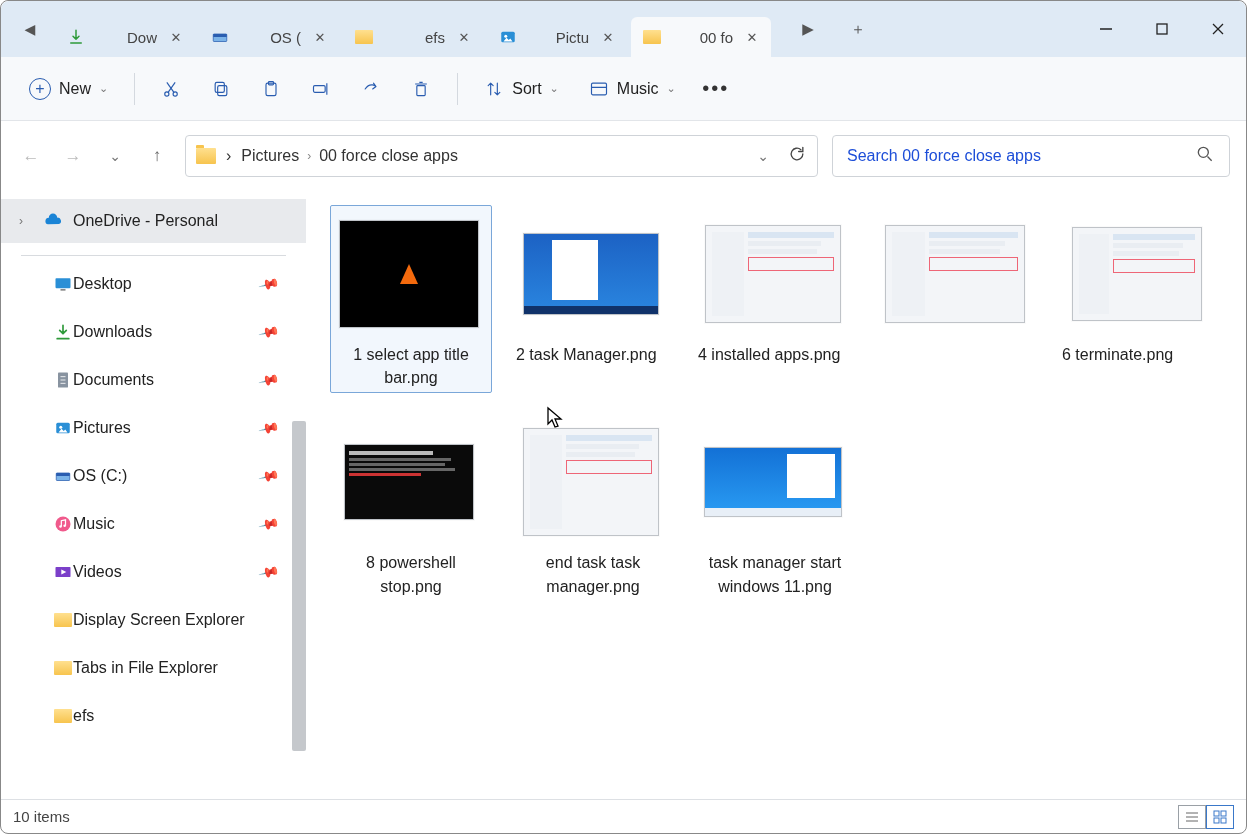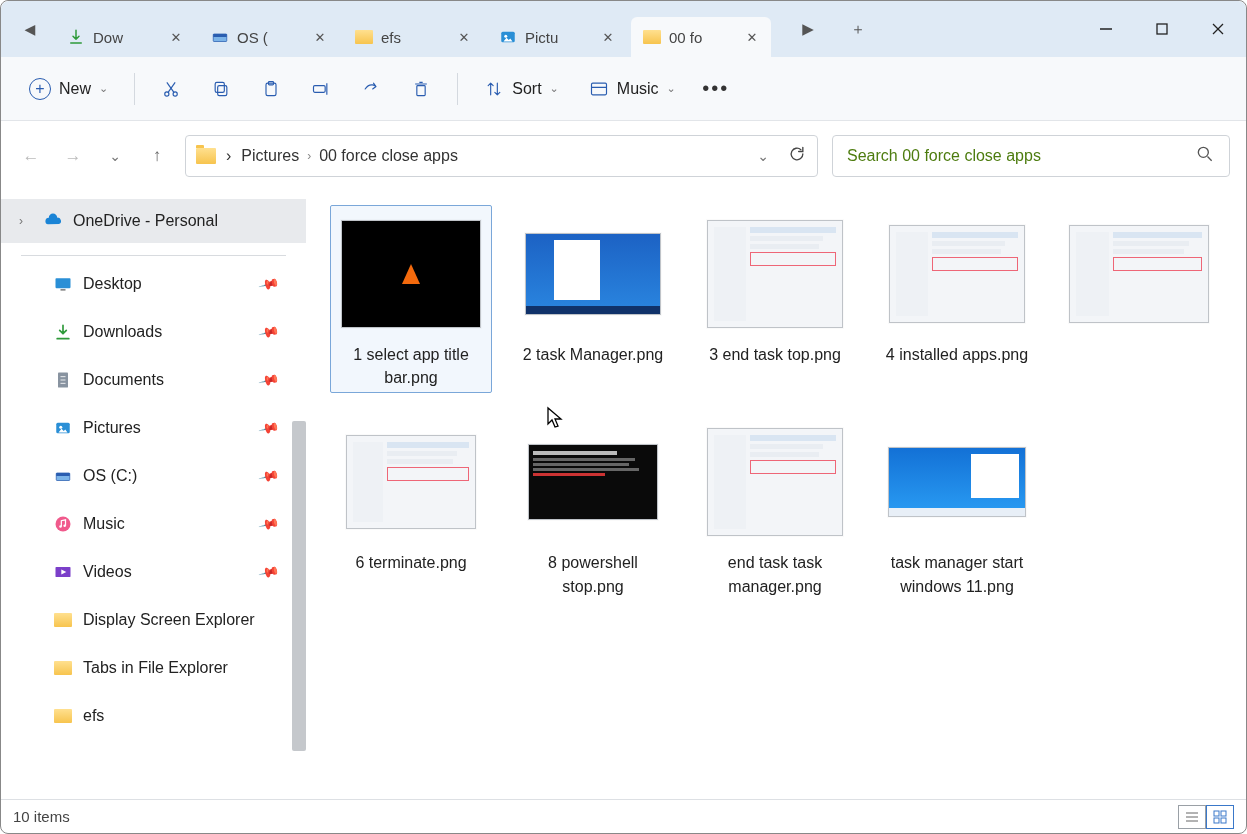--- a/index.html
+++ b/index.html
@@ -6,21 +6,21 @@
   html, body { width: 1247px; height: 834px; overflow: hidden; }
   body { background: #fff; border: 1px solid #888; border-radius: 8px; display: flex; flex-direction: column; }
 
   
   .titlebar { height: 56px; background: #dfeaf5; display: flex; align-items: center; padding-left: 8px; border-radius: 8px 8px 0 0; }
   .nav-back-tb { width: 42px; height: 40px; display:flex;align-items:center;justify-content:center;color:#555;font-size:14px; cursor:pointer; }
   .tabs { display: flex; align-items: flex-end; gap: 4px; height: 100%; margin-left: 4px; }
   .tab { display: flex; align-items: center; gap: 8px; height: 40px; padding: 0 8px 0 12px; font-size: 15px; color: #444; border-radius: 6px 6px 0 0; min-width: 140px; max-width: 160px; position: relative; cursor:pointer;}
   .tab.active { background: #f7f9fb; }
   .tab .tab-ic { width: 18px; height: 18px; display:flex;align-items:center;justify-content:center; flex-shrink:0;}
-  .tab .tab-label { flex: 1; white-space: nowrap; overflow: hidden; text-overflow: clip; }
+  .tab .tab-label { flex: 1; white-space: nowrap; overflow: hidden; text-overflow: clip; text-align: right; }
   .tab .tab-close { width: 22px; height: 22px; display:flex;align-items:center;justify-content:center;color:#555;font-size:13px;border-radius:3px;}
   .tab-controls { display: flex; align-items: center; gap: 16px; margin-left: 20px; }
   .tab-scroll, .tab-new { width: 34px; height: 34px; display:flex;align-items:center;justify-content:center;color:#555;font-size:15px; }
   .win-controls { margin-left: auto; display: flex; align-items:center; }
   .win-btn { width: 56px; height: 48px; display:flex;align-items:center;justify-content:center;color:#222;font-size:14px; }
 
   
   .toolbar { height: 64px; background: #f7f9fb; display: flex; align-items: center; padding: 0 16px; gap: 6px; border-bottom: 1px solid #e2e5e9; }
   .tbtn { height: 40px; padding: 0 12px; display:flex;align-items:center;gap:8px;color:#2a5db0;border-radius:4px;cursor:pointer;}
   .tbtn.icon-only { width: 44px; padding: 0; justify-content:center; }
@@ -33,39 +33,39 @@
   
   .addr-row { height: 70px; background:#fff; display:flex;align-items:center;padding:0 16px;gap:14px; }
   .nav-btn { width:28px;height:28px;display:flex;align-items:center;justify-content:center;color:#666;font-size:17px;cursor:pointer;}
   .nav-btn.disabled { color:#bbb; }
   .addr-box { flex:1; height:42px; border:1px solid #cfd3d8; border-radius:4px;display:flex;align-items:center;padding:0 10px;gap:10px;font-size:16px;color:#333;}
   .addr-box .folder-ic { width:20px;height:16px;background:linear-gradient(#ffe08f,#f7c44e);border-radius:1px;position:relative;}
   .addr-box .folder-ic::before{content:"";position:absolute;top:-3px;left:0;width:8px;height:3px;background:#f7c44e;border-radius:1px 1px 0 0;}
   .addr-crumb { display:flex;align-items:center;gap:2px; }
   .addr-crumb .sepc{color:#888;font-size:12px;padding:0 6px;}
   .addr-right { margin-left:auto; display:flex;align-items:center;gap:18px;}
-  .search-box { width:398px;height:42px;border:1px solid #cfd3d8;border-radius:4px;display:flex;align-items:center;padding:0 14px;font-size:16px;color:#4d7c0f;}
+  .search-box { width:398px;height:42px;border:1px solid #cfd3d8;border-radius:4px;display:flex;align-items:center;padding:0 14px;font-size:16px;color:#1d4ed8;}
   .search-box .s-ic{margin-left:auto;color:#555;}
 
   
   .body { flex:1; display:flex; min-height:0; background:#fff;}
   .sidebar { width:305px; border-right: none; overflow:hidden; position:relative; padding-top:8px;}
   .side-scroll { position:absolute; right:0; top:0; width:14px; height:560px; display:flex;flex-direction:column;}
   .side-scroll .thumb{ margin-top:230px; width:14px;height:330px;background:#c5c8cc;border-radius:2px;}
   .tree-item { height:44px;display:flex;align-items:center;gap:10px;padding-left:24px;font-size:16px;color:#222;cursor:pointer;}
   .tree-item.root { background:#e8eaed; padding-left:18px;}
   .tree-item.root .exp{color:#777;font-size:12px;width:14px;}
   .divider { height:1px;background:#d8dbdf;margin:12px 20px 4px 20px;}
-  .tree-sub { padding-left:52px; height:48px;display:flex;align-items:center;gap:10px;font-size:16px;color:#222;cursor:pointer;}
+  .tree-sub { padding-left:52px; height:48px;display:flex;align-items:center;font-size:16px;color:#222;cursor:pointer;}
   .pin { margin-left:auto;margin-right:28px;color:#888;font-size:14px;transform:rotate(30deg);}
   .ic { width:20px;height:20px;display:flex;align-items:center;justify-content:center;flex-shrink:0;}
 
   .content { flex:1; overflow:hidden; padding:14px 24px 0 24px; position:relative;}
   .items-grid { display:flex; flex-wrap:wrap; gap:20px 20px; align-content:flex-start;}
-  .file-item { width:162px; display:flex;flex-direction:column;align-items:center; padding:4px; border-radius:2px; cursor:pointer;}
+  .file-item { width:162px; display:flex;flex-direction:column;align-items:flex-start; padding:4px; border-radius:2px; cursor:pointer;}
   .file-item.selected { border:1px solid #7aa7d9; background:#f2f7fd; padding:3px;}
   .file-item.hover { background:#d6ebfb; }
   .thumb-box { width:150px;height:130px;display:flex;align-items:center;justify-content:center;}
   .thumb-img { border:1px solid #bfc3c8; background:#fff; box-shadow:0 0 0 1px rgba(0,0,0,0.02);}
   .file-label { font-size:16px;color:#222;text-align:center;line-height:1.45;margin-top:4px;max-width:156px;word-wrap:break-word;}
   .cursor { position:absolute; left:240px; top:215px; font-size:20px;color:#000;pointer-events:none;}
 
   
   .sh-dark { background:#000; }
   .sh-desk { background:linear-gradient(#1c62c4,#2a86e0); }
@@ -387,34 +387,20 @@
           <div class="thumb-box">
             <div class="thumb-img sh-desk" style="width:136px;height:82px;position:relative;">
               <div style="position:absolute;left:28px;top:6px;width:46px;height:60px;background:#fff;"></div>
               <div style="position:absolute;bottom:0;left:0;right:0;height:8px;background:#10326a;"></div>
             </div>
           </div>
   <div class="file-label">2 task Manager.png</div>
         </div>
         <div class="file-item">
           <div class="thumb-box">
-            <div class="thumb-img sh-light" style="width:136px;height:108px;padding:6px;display:flex;gap:4px;">
-    <div style="width:26%;background:#eef1f5;"></div>
-    <div style="flex:1;">
-      <div style="height:6px;background:#d9e5f2;margin-bottom:3px;"></div>
-      <div style="height:5px;background:#e9edf2;margin-bottom:3px;width:85%"></div>
-      <div style="height:5px;background:#e9edf2;margin-bottom:3px;width:80%"></div>
-      <div style="height:14px;border:1px solid #e67;"></div>
-    </div>
-            </div>
-          </div>
-  <div class="file-label">3 end task top.png</div>
-        </div>
-        <div class="file-item">
-          <div class="thumb-box">
             <div class="thumb-img sh-light" style="width:136px;height:98px;padding:6px;display:flex;gap:4px;">
     <div style="width:26%;background:#eef1f5;"></div>
     <div style="flex:1;">
       <div style="height:6px;background:#d9e5f2;margin-bottom:3px;"></div>
       <div style="height:5px;background:#e9edf2;margin-bottom:3px;width:85%"></div>
       <div style="height:5px;background:#e9edf2;margin-bottom:3px;width:80%"></div>
       <div style="height:14px;border:1px solid #e67;"></div>
     </div>
             </div>
           </div>

